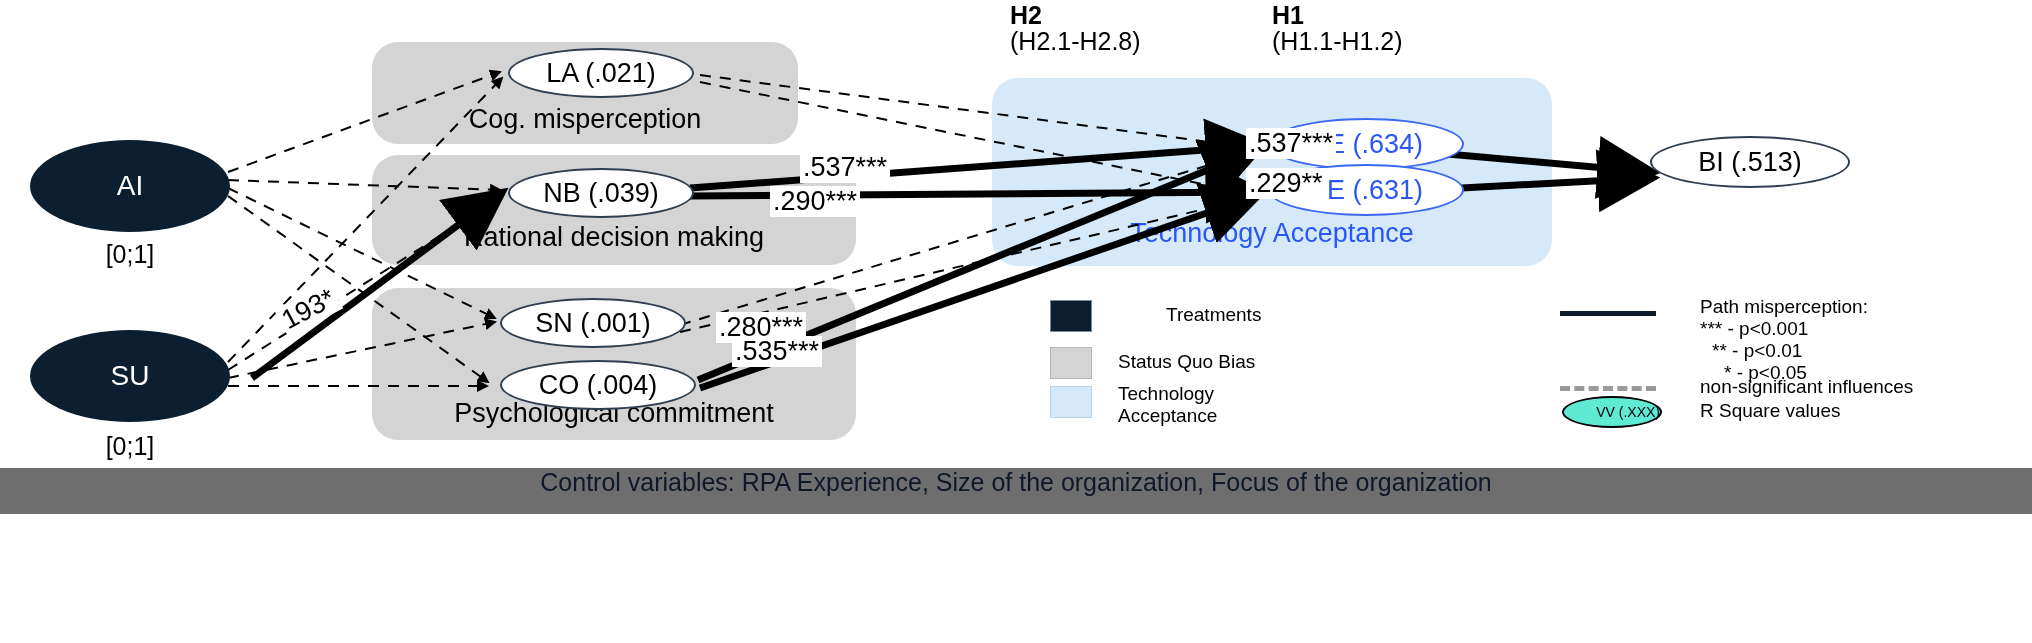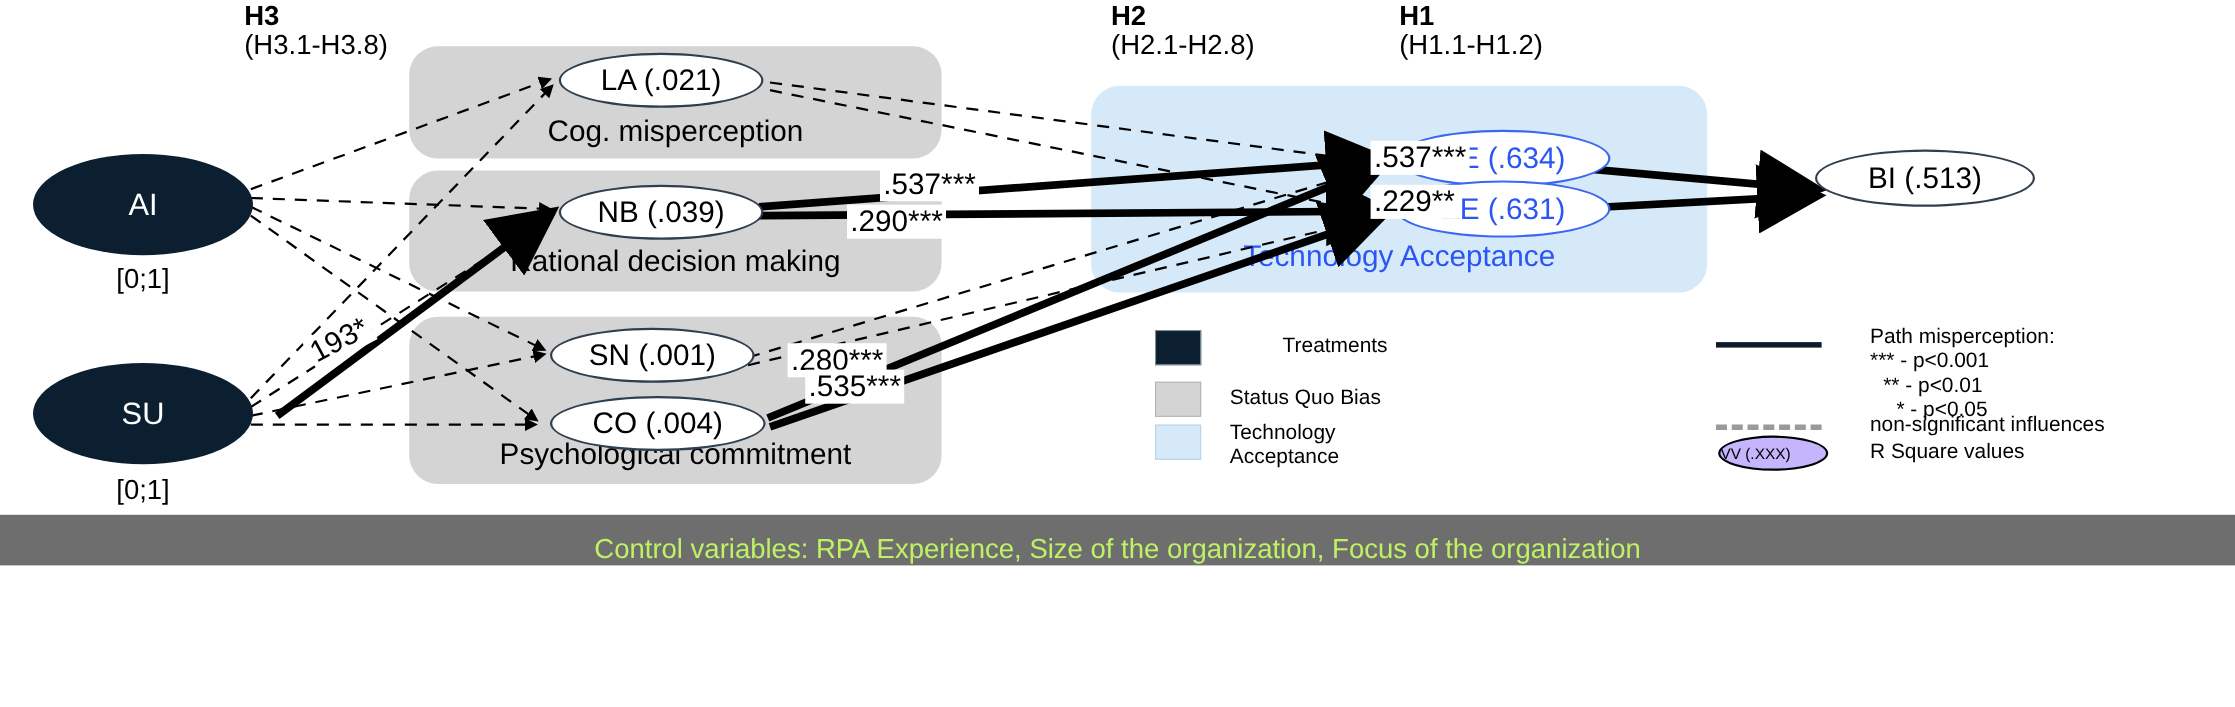--- a/index.html
+++ b/index.html
@@ -16,43 +16,39 @@
   .range-lbl{font-size:25px;color:#000;text-align:center;}
   .node-ell{background:#fff;border:2px solid #2f3f4f;border-radius:50%;display:flex;align-items:center;justify-content:center;font-size:27px;color:#000;box-sizing:border-box;}
   .node-ell.blue{border-color:#3a68f0;color:#2a56f5;}
   .coef{position:absolute;background:#fff;font-size:27px;color:#000;padding:0 3px;white-space:nowrap;}
   .legend-text{font-size:19px;color:#000;white-space:nowrap;}
   .legend-swatch-dark{background:#0c1f30;border:1px solid #7a8a96;}
   .legend-swatch-gray{background:#d4d4d4;border:1px solid #b4b4b4;}
   .legend-swatch-blue{background:#d6e9f8;border:1px solid #b8d4ea;}
   .legend-line-solid{background:#0d1b2a;height:5px;}
   .legend-line-dash{height:0;border-top:5px dashed #9a9a9a;}
-  .ctrl-bar{background:#6e6e6e;display:flex;align-items:flex-end;justify-content:center;color:#bef264;font-size:25px;}
+  .ctrl-bar{background:#6e6e6e;display:flex;align-items:flex-start;justify-content:center;color:#0f172a;font-size:25px;}
   svg.ov{position:absolute;left:0;top:0;width:2032px;height:643px;pointer-events:none;}
-  .rs-ell{border:2px solid #000;border-radius:50%;display:flex;align-items:center;justify-content:flex-start;font-size:14px;background:#c4b5fd;}
+  .rs-ell{border:2px solid #000;border-radius:50%;display:flex;align-items:center;justify-content:flex-end;font-size:14px;background:#5eead4;}
 </style>
 </head>
 <body>
 
 <div id="root">
 
-  <div class="abs" style="left:222px;top:2px;">
-    <div class="hyp-title">H3</div>
-    <div class="hyp-sub">(H3.1-H3.8)</div>
-  </div>
   <div class="abs" style="left:1010px;top:2px;">
     <div class="hyp-title">H2</div>
     <div class="hyp-sub">(H2.1-H2.8)</div>
   </div>
   <div class="abs" style="left:1272px;top:2px;">
     <div class="hyp-title">H1</div>
     <div class="hyp-sub">(H1.1-H1.2)</div>
   </div>
 
-  <div class="abs sqb-box" style="left:372px;top:42px;width:484px;height:102px;">
+  <div class="abs sqb-box" style="left:372px;top:42px;width:426px;height:102px;">
     <div class="group-caption abs" style="left:0;top:62px;">Cog. misperception</div>
   </div>
   <div class="abs sqb-box" style="left:372px;top:155px;width:484px;height:110px;">
     <div class="group-caption abs" style="left:0;top:67px;">Rational decision making</div>
   </div>
   <div class="abs sqb-box" style="left:372px;top:288px;width:484px;height:152px;">
     <div class="group-caption abs" style="left:0;top:110px;">Psychological commitment</div>
   </div>
 
   <div class="abs ta-box" style="left:992px;top:78px;width:560px;height:188px;">

